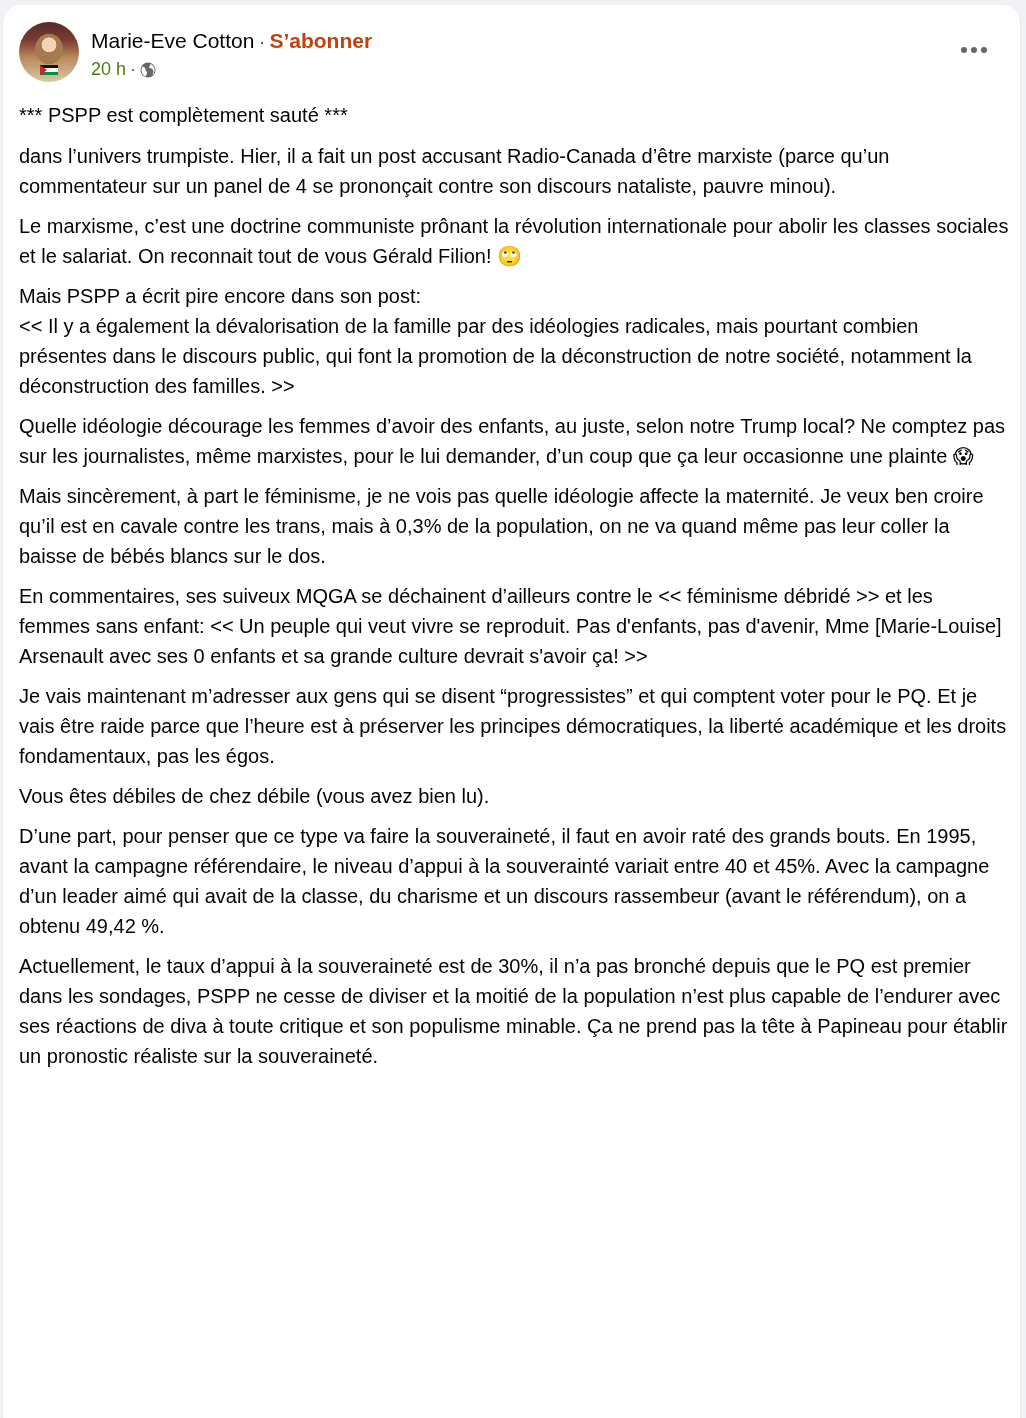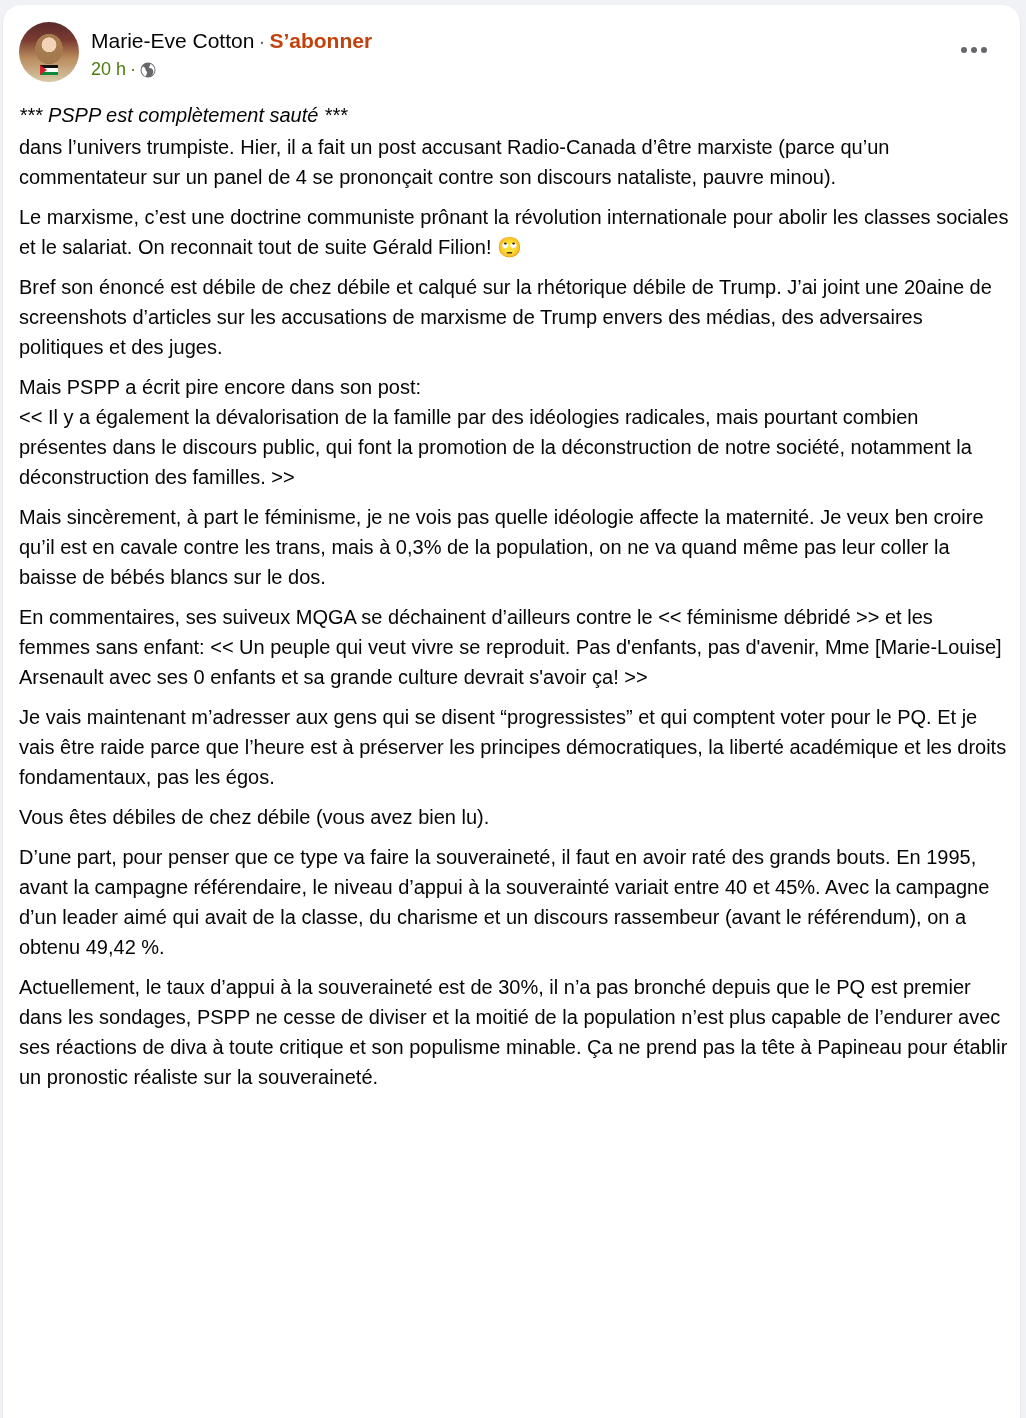--- a/index.html
+++ b/index.html
@@ -126,21 +126,21 @@
     top: 95px;
     width: 990px;
     font-size: 20px;
     line-height: 30px;
     color: #050505;
   }
   .body p {
     margin: 0 0 10px 0;
     white-space: pre-wrap;
   }
-  .body p.title { margin-bottom: 2px; font-style: italic; }
+  .body p.title { margin-bottom: 11px; }
 </style>
 </head>
 <body>
 
 <div class="card">
   <div class="header">
     <div class="avatar">
       <div class="flag"></div>
     </div>
     <div class="name-row">
@@ -160,24 +160,24 @@
     <div class="more-btn">
       <span></span>
       <span></span>
       <span></span>
     </div>
   </div>
 
   <div class="body">
     <p class="title">*** PSPP est complètement sauté ***</p>
     <p>dans l’univers trumpiste. Hier, il a fait un post accusant Radio-Canada d’être marxiste (parce qu’un commentateur sur un panel de 4 se prononçait contre son discours nataliste, pauvre minou).</p>
-    <p>Le marxisme, c’est une doctrine communiste prônant la révolution internationale pour abolir les classes sociales et le salariat. On reconnait tout de suite Gérald Filion! 🙄</p>
-    <p>Bref son énoncé est débile de chez débile et calqué sur la rhétorique débile de Trump. J’ai joint une 20aine de screenshots d’articles sur les accusations de marxisme de Trump envers des médias, des adversaires politiques et des juges.</p>
+    <p>Le marxisme, c’est une doctrine communiste prônant la révolution internationale pour abolir les classes sociales et le salariat. On reconnait tout de vous Gérald Filion! 🙄</p>
     <p>Mais PSPP a écrit pire encore dans son post:
 &lt;&lt; Il y a également la dévalorisation de la famille par des idéologies radicales, mais pourtant combien présentes dans le discours public, qui font la promotion de la déconstruction de notre société, notamment la déconstruction des familles. &gt;&gt;</p>
+    <p>Quelle idéologie décourage les femmes d’avoir des enfants, au juste, selon notre Trump local? Ne comptez pas sur les journalistes, même marxistes, pour le lui demander, d’un coup que ça leur occasionne une plainte 😱</p>
     <p>Mais sincèrement, à part le féminisme, je ne vois pas quelle idéologie affecte la maternité. Je veux ben croire qu’il est en cavale contre les trans, mais à 0,3% de la population, on ne va quand même pas leur coller la baisse de bébés blancs sur le dos.</p>
     <p>En commentaires, ses suiveux MQGA se déchainent d’ailleurs contre le &lt;&lt; féminisme débridé &gt;&gt; et les femmes sans enfant: &lt;&lt; Un peuple qui veut vivre se reproduit. Pas d'enfants, pas d'avenir, Mme [Marie-Louise] Arsenault avec ses 0 enfants et sa grande culture devrait s'avoir ça! &gt;&gt;</p>
     <p>Je vais maintenant m’adresser aux gens qui se disent “progressistes” et qui comptent voter pour le PQ. Et je vais être raide parce que l’heure est à préserver les principes démocratiques, la liberté académique et les droits fondamentaux, pas les égos.</p>
     <p>Vous êtes débiles de chez débile (vous avez bien lu).</p>
     <p>D’une part, pour penser que ce type va faire la souveraineté, il faut en avoir raté des grands bouts. En 1995, avant la campagne référendaire, le niveau d’appui à la souverainté variait entre 40 et 45%. Avec la campagne d’un leader aimé qui avait de la classe, du charisme et un discours rassembeur (avant le référendum), on a obtenu 49,42 %.</p>
     <p>Actuellement, le taux d’appui à la souveraineté est de 30%, il n’a pas bronché depuis que le PQ est premier dans les sondages, PSPP ne cesse de diviser et la moitié de la population n’est plus capable de l’endurer avec ses réactions de diva à toute critique et son populisme minable. Ça ne prend pas la tête à Papineau pour établir un pronostic réaliste sur la souveraineté.</p>
   </div>
 </div>
 
 </body></html>

